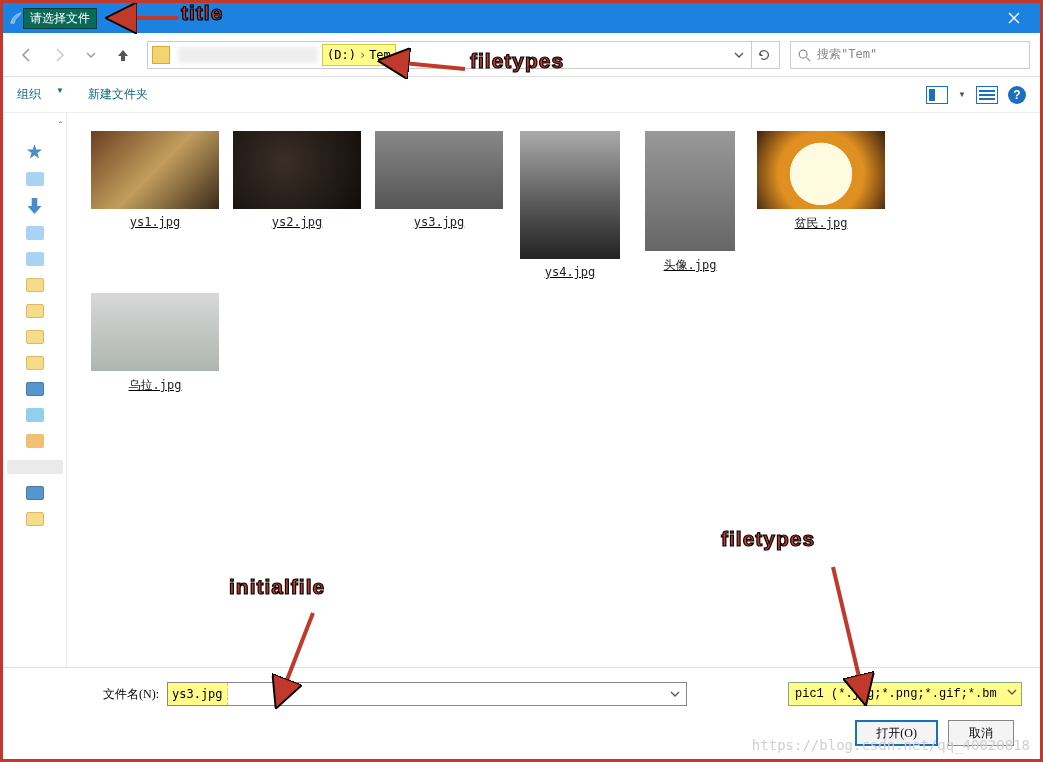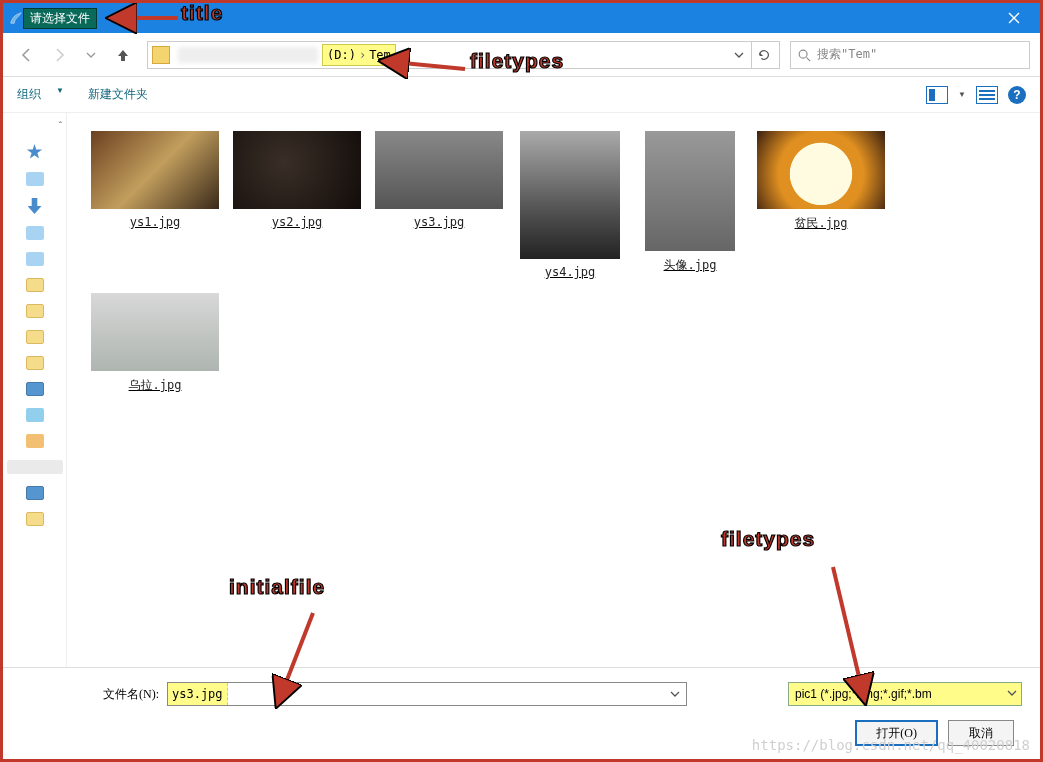--- a/index.html
+++ b/index.html
@@ -245,21 +245,21 @@
     position:absolute; right:2px; top:2px; bottom:2px; width:18px;
     display:flex;align-items:center;justify-content:center; color:#555;
   }
   .types-box {
     height:24px;
     width:234px;
     background:#fffc8a;
     border:1px solid #8a8;
     display:flex;align-items:center;
     padding:0 6px;
-    font-family: Liberation Sans, sans-serif;
+    font-family: Liberation Mono, monospace;
     white-space:nowrap;
     overflow:hidden;
     position:relative;
   }
   .types-box .dd { position:absolute; right:4px; color:#555;}
   .row2 { display:flex; gap:10px; justify-content:flex-end; padding-right:8px;}
   .btn {
     height:26px;
     border:1px solid #888;
     background:#f4f4f4;

